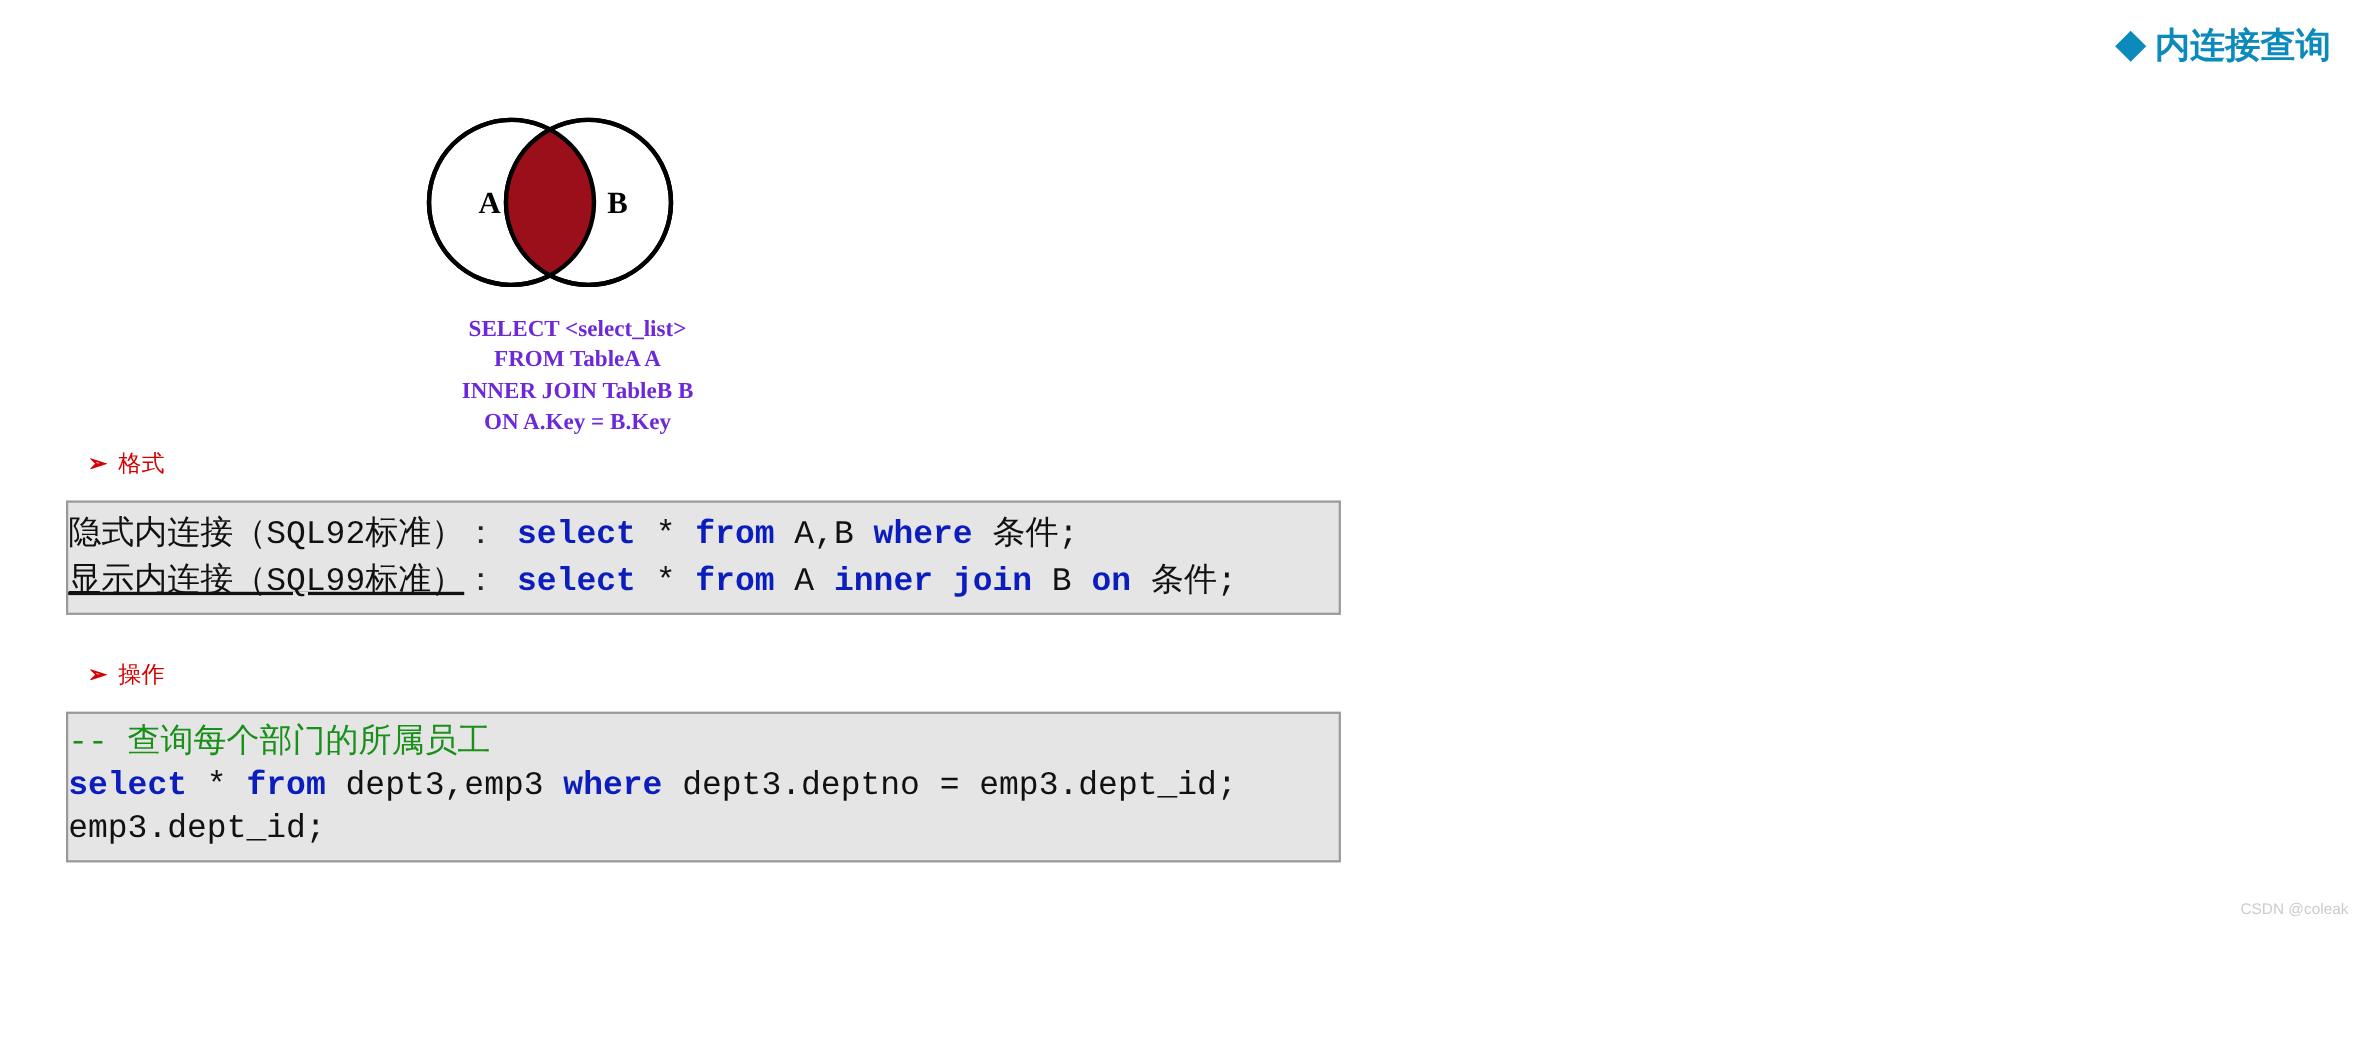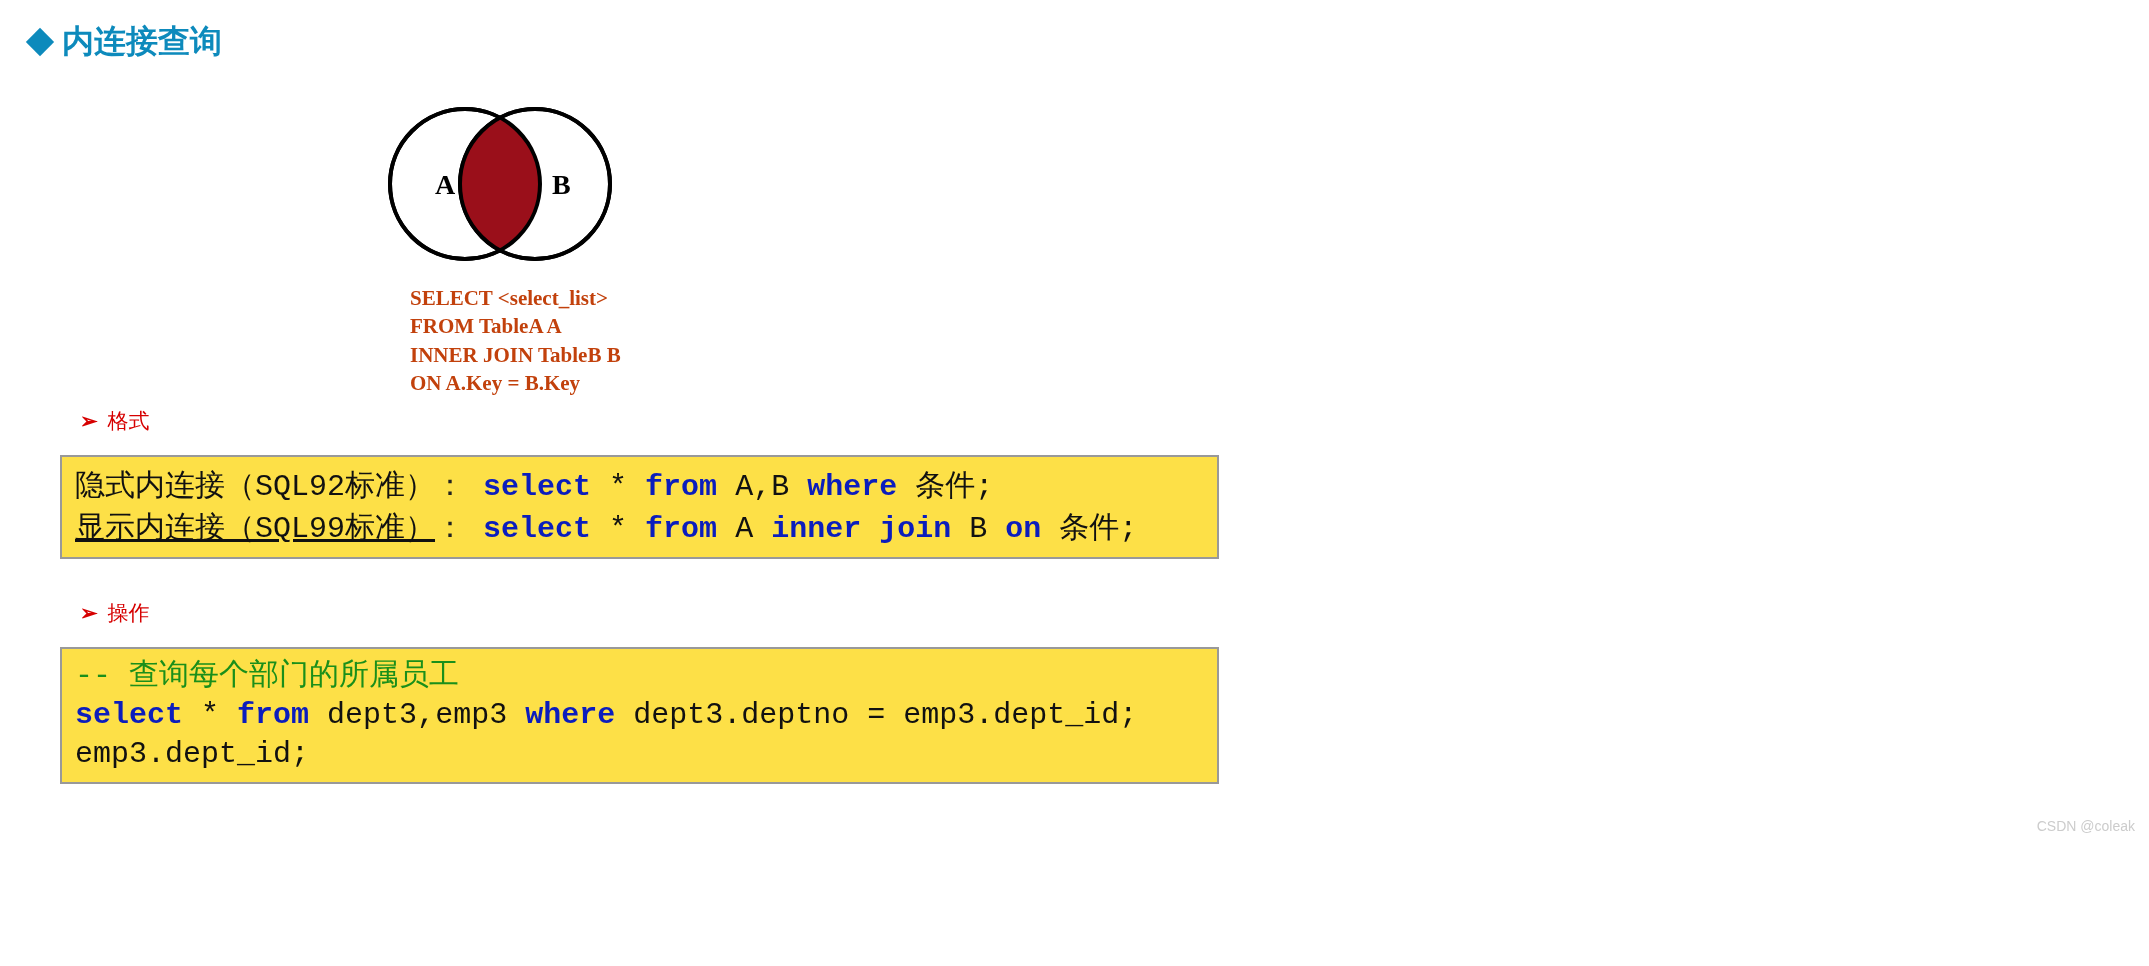--- a/index.html
+++ b/index.html
@@ -11,20 +11,21 @@
       position: relative;
     }
     .section-title {
       display: flex;
       align-items: center;
       gap: 12px;
       font-size: 32px;
       font-weight: bold;
       color: #0d8abc;
       margin-bottom: 30px;
+      justify-content: flex-end;
     }
     .diamond {
       width: 20px;
       height: 20px;
       background: #0d8abc;
       transform: rotate(45deg);
       display: inline-block;
     }
     .intro-row {
       display: flex;
@@ -38,43 +39,44 @@
     }
     .venn-container {
       margin-left: 300px;
       text-align: left;
     }
     .venn-svg { display: block; margin: 0 auto; }
     .venn-sql {
       font-family: "Times New Roman", serif;
       font-size: 21px;
       font-weight: bold;
-      color: #c2410c;
+      color: #6d28d9;
       margin-top: 10px;
       line-height: 1.35;
       margin-left: 50px;
+      text-align: center;
     }
     .subsection {
       margin-left: 50px;
       margin-top: 10px;
       margin-bottom: 20px;
       font-size: 21px;
       color: #d60000;
       font-weight: normal;
     }
     .arrow-marker {
       font-weight: bold;
       margin-right: 10px;
     }
     .code-box {
       margin-left: 30px;
       margin-right: 900px;
       border: 2px solid #999;
-      background: #fde047;
-      padding: 8px 13px;
+      background: #e5e5e5;
+      padding: 8px 0;
       font-family: "Courier New", Consolas, monospace;
       font-size: 30px;
       line-height: 1.3;
       color: #222;
       margin-bottom: 40px;
     }
     .code-box .kw { color: #0b1dbd; font-weight: bold; }
     .code-box .txt { color: #111; }
     .code-box .cmt { color: #1a8f1a; }
     .code-box .u { text-decoration: underline; text-align: center; }

